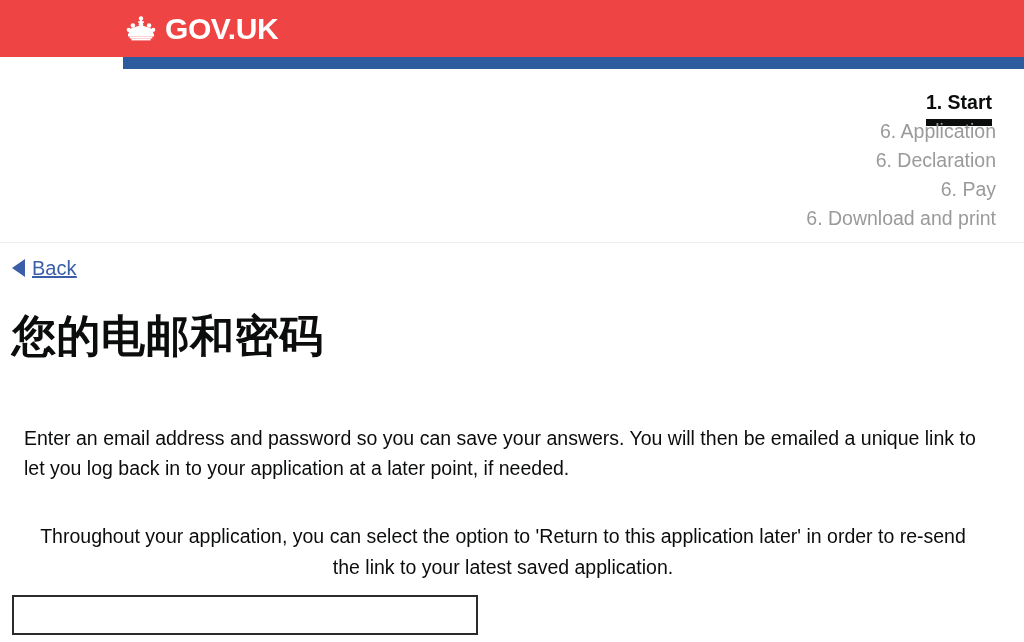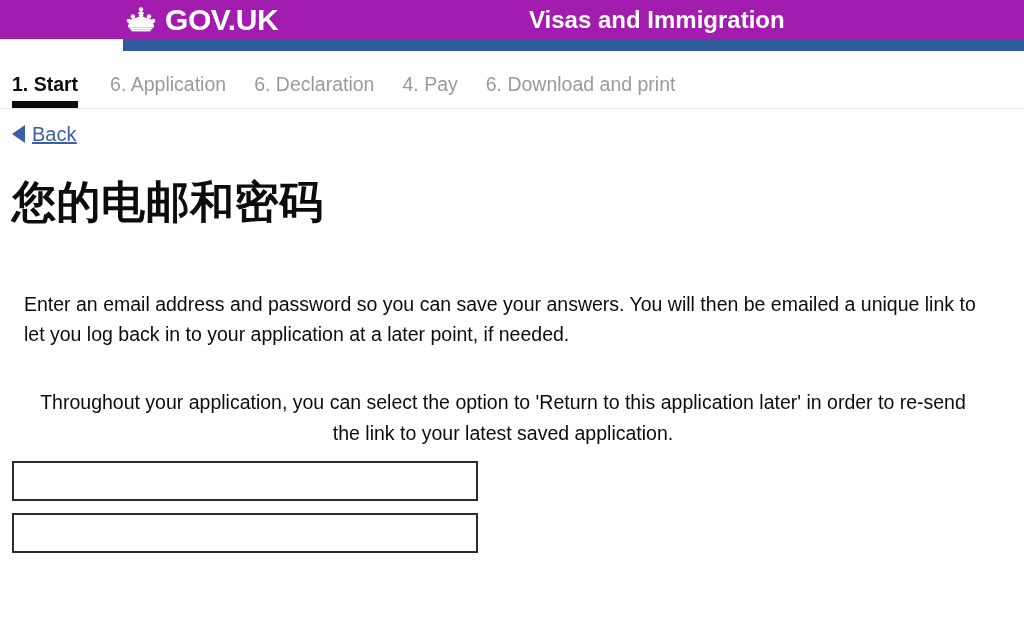--- a/index.html
+++ b/index.html
@@ -12,22 +12,22 @@
     height: 642px;
     background: #ffffff;
     font-family: "Liberation Sans", sans-serif;
     overflow: hidden;
     position: relative;
   }
 
   
   .gov-header {
     width: 100%;
-    height: 39px;
-    background: #a21caf;
+    height: 57px;
+    background: #ef4444;
     position: relative;
     display: flex;
     align-items: center;
   }
   .brand {
     position: absolute;
     left: 124px;
     top: 50%;
     transform: translateY(-50%);
     display: flex;
@@ -82,20 +82,21 @@
   
   .tabs-wrap {
     position: relative;
     padding-top: 22px;
   }
   .tabs {
     display: flex;
     align-items: flex-end;
     padding-left: 12px;
     gap: 0;
+    flex-direction: column;
   }
   .tab {
     font-size: 19.5px;
     color: #9a9a9a;
     white-space: nowrap;
     padding-bottom: 6px;
     position: relative;
     margin-right: 28px;
   }
   .tab.active {
@@ -207,34 +208,33 @@
         <circle cx="3.4" cy="17.6" r="2.4"></circle>
         <circle cx="32.6" cy="17.6" r="2.4"></circle>
         <path d="M4.5 16.5 L18 11.8 L31.5 16.5 L33 23 L3 23 Z"></path>
         <rect x="2.6" y="22.4" width="30.8" height="3.1"></rect>
         <rect x="4.6" y="25.5" width="26.8" height="2.4"></rect>
         <rect x="6.6" y="27.9" width="22.8" height="2.2"></rect>
       </g>
     </svg>
     <span class="brand-text">GOV.UK</span>
   </div>
-  <div class="service-name">Visas and Immigration</div>
 </div>
 
 <div class="blue-bar-row">
   <div class="blue-bar-gap"></div>
   <div class="blue-bar"></div>
 </div>
 
 <div class="tabs-wrap">
   <div class="tabs">
     <div class="tab active">1. Start</div>
     <div class="tab">6. Application</div>
     <div class="tab">6. Declaration</div>
-    <div class="tab">4. Pay</div>
+    <div class="tab">6. Pay</div>
     <div class="tab">6. Download and print</div>
   </div>
   <div class="tabs-rule"></div>
 </div>
 
 <div class="content">
 
   <a class="back-link-row" href="#">
     <span class="back-arrow"></span>
     <span class="back-label">Back</span>

